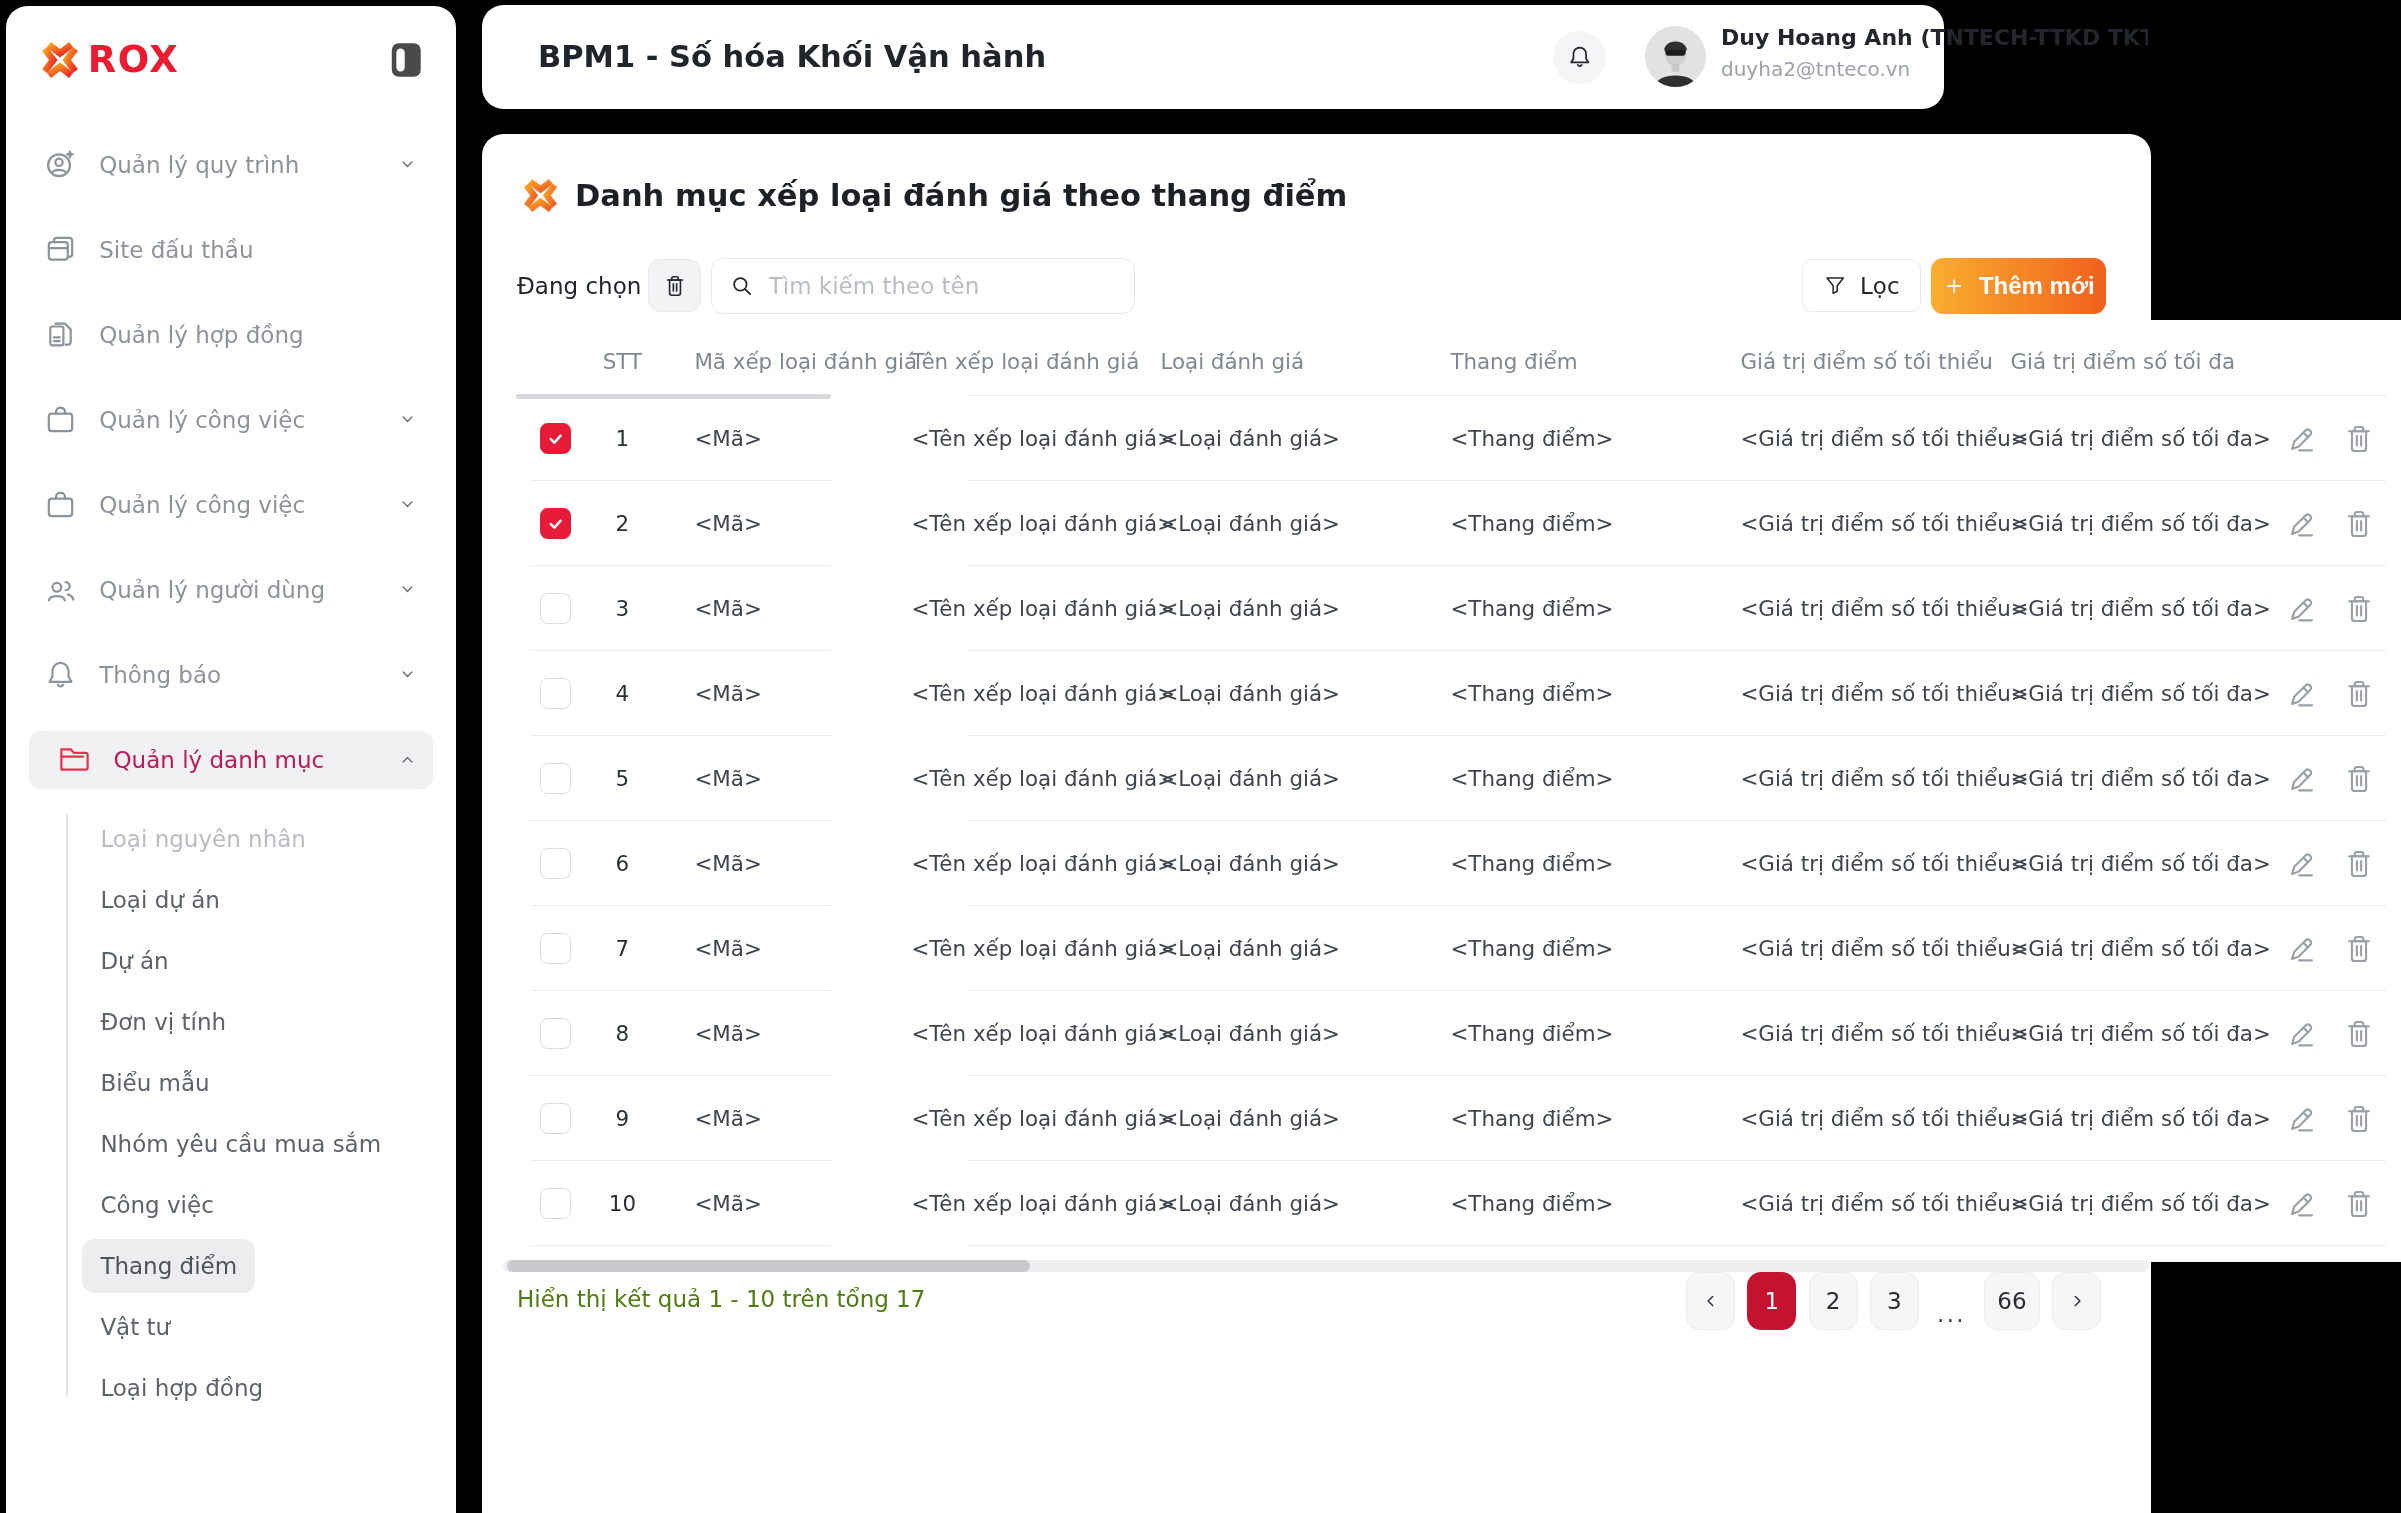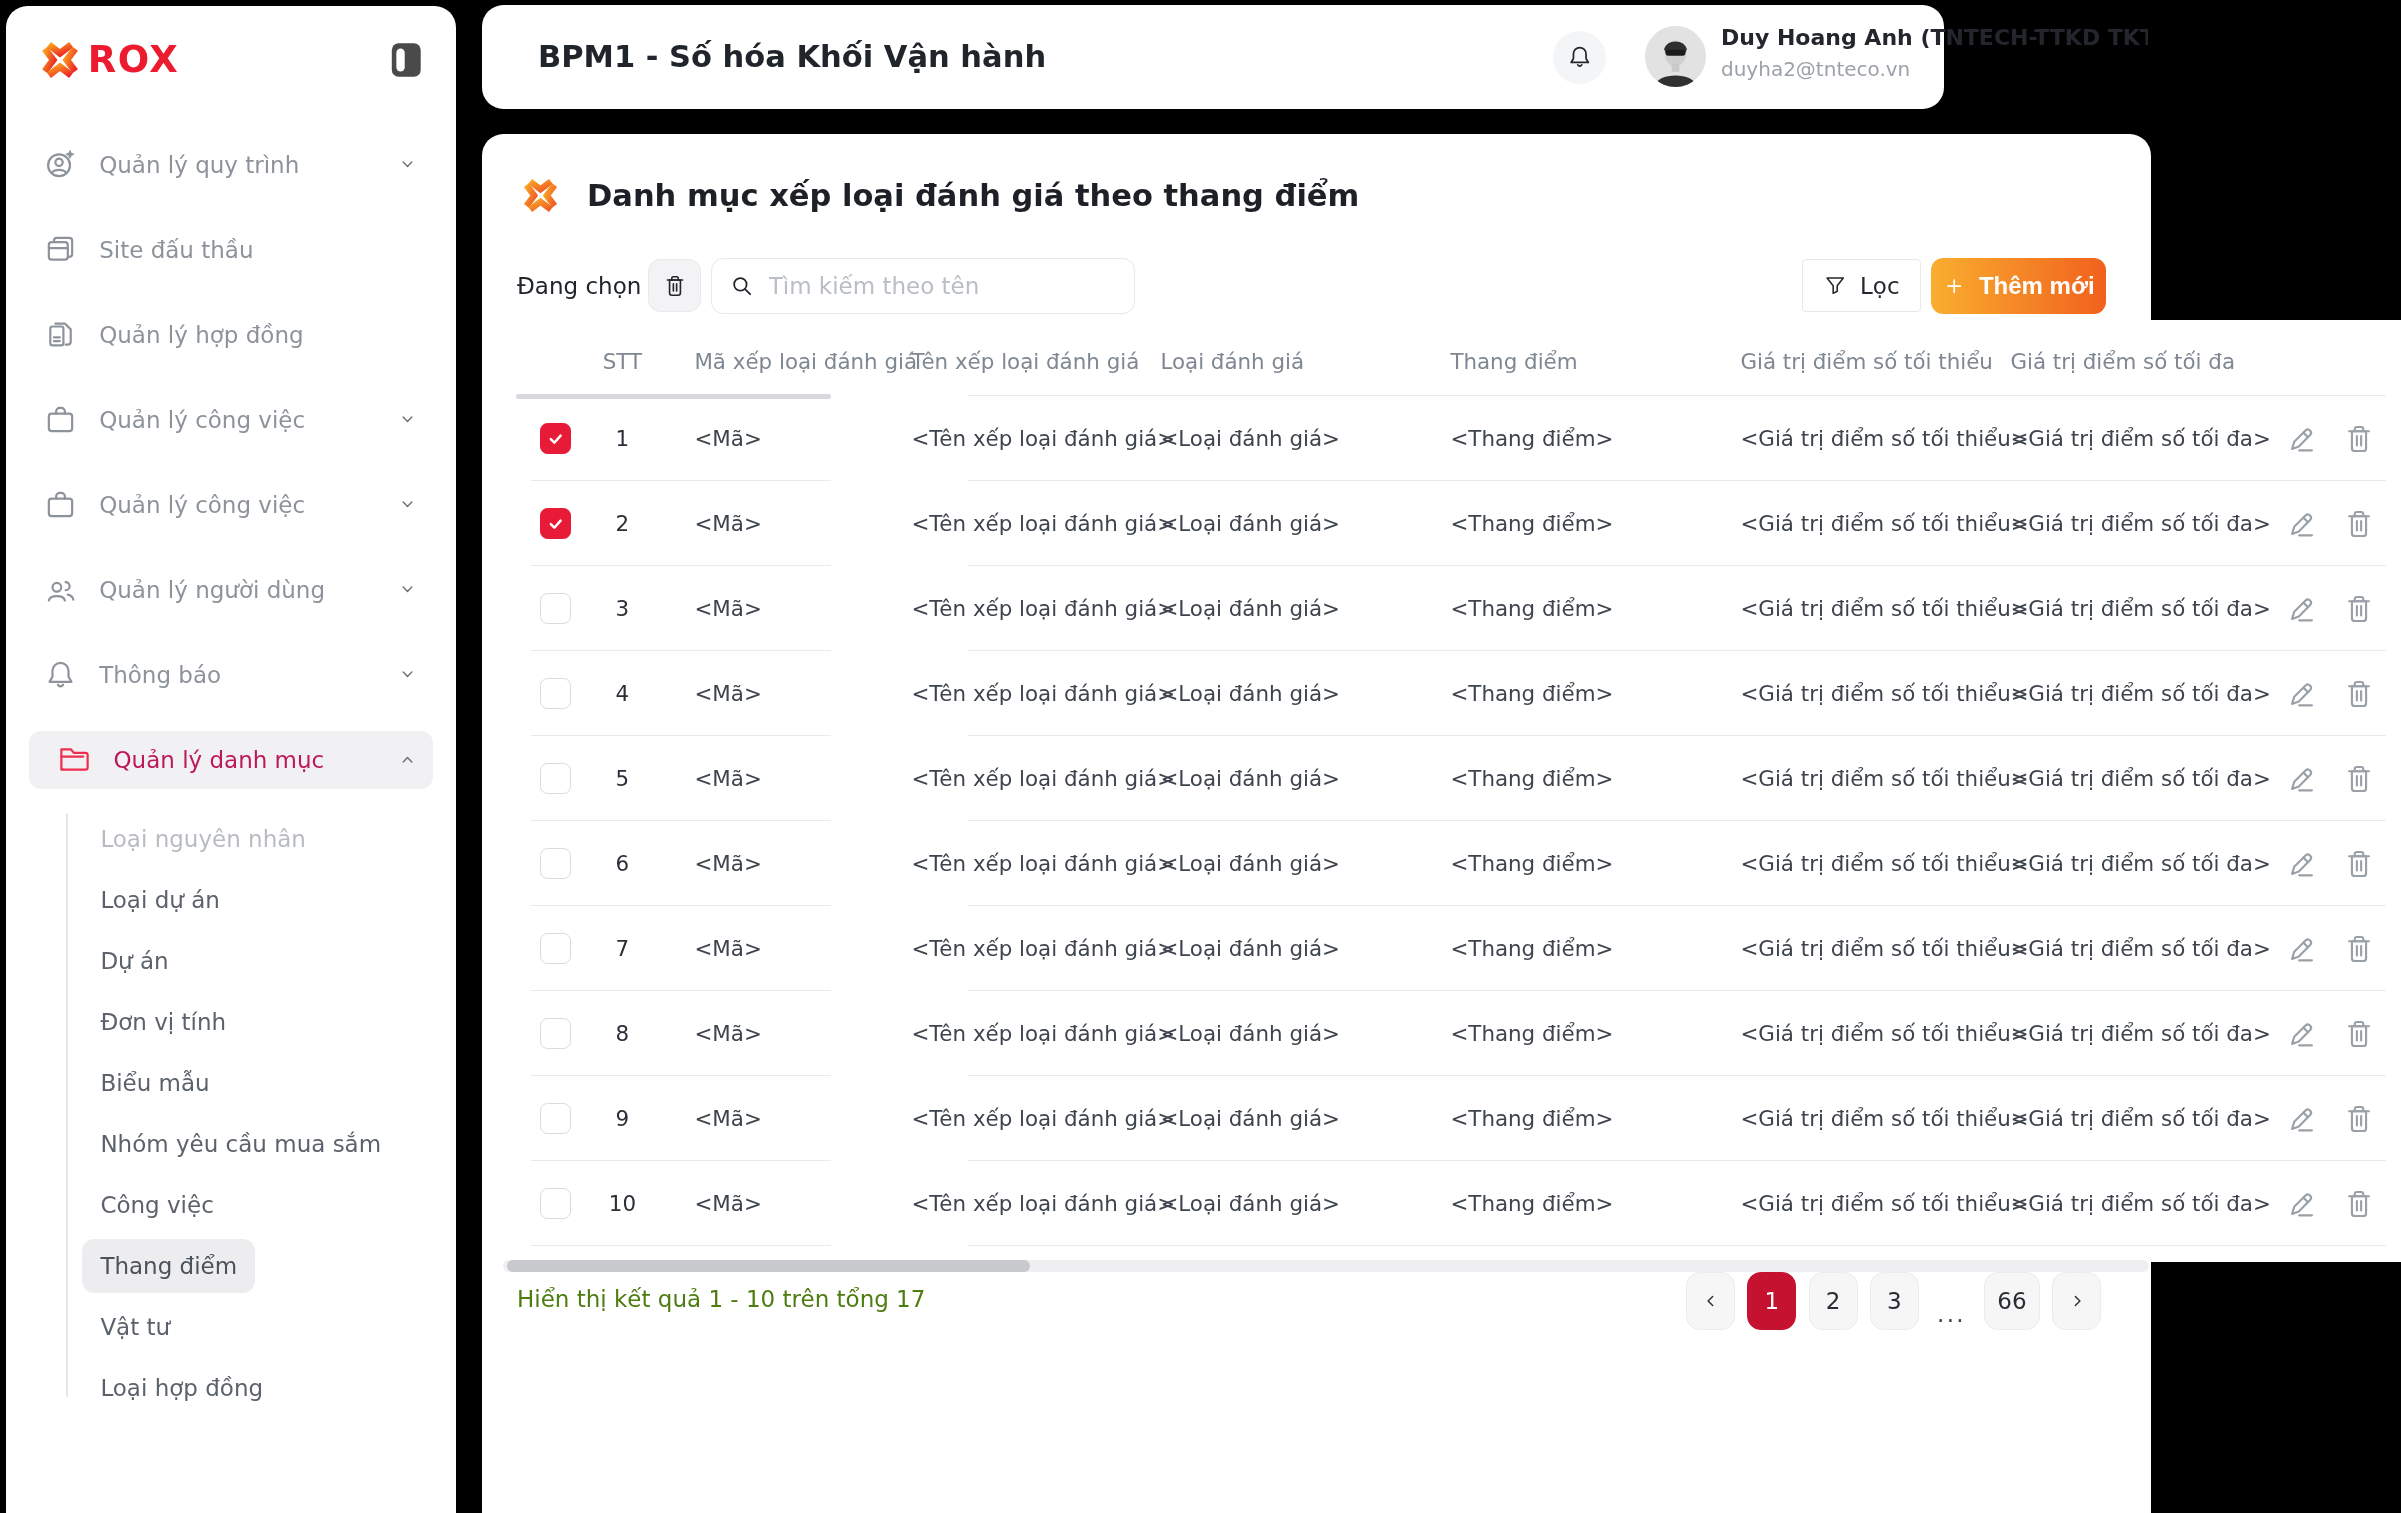--- a/index.html
+++ b/index.html
@@ -52,32 +52,32 @@
   .hc-title{position:absolute;left:56px;top:0;height:104px;display:flex;align-items:center;font-size:30.5px;font-weight:600;color:#20242B;white-space:nowrap;}
   .bell-btn{position:absolute;left:1071px;top:26px;width:53px;height:53px;border-radius:50%;background:#F4F5F6;display:flex;align-items:center;justify-content:center;cursor:pointer;}
   .bell-btn svg{width:27.5px;height:27.5px;color:#23262C;}
   .avatar{position:absolute;left:1163px;top:21.4px;width:61px;height:61px;border-radius:50%;overflow:hidden;background:#E2E2E2;cursor:pointer;}
   .user-block{position:absolute;left:1239px;top:20px;width:427px;cursor:pointer;}
   .user-name{font-size:22px;font-weight:600;color:#23262C;white-space:nowrap;overflow:hidden;}
   .user-email{font-size:20px;color:#9BA1A9;margin-top:7.6px;}
 
   
   .main-card{left:482px;top:134px;width:1669px;height:1449px;border-radius:21.4px;}
-  .page-title{position:absolute;left:40px;top:37px;height:49px;display:flex;align-items:center;gap:28px;}
+  .page-title{position:absolute;left:40px;top:37px;height:49px;display:flex;align-items:center;gap:16px;}
   .page-title .x-icon{width:37px;height:37px;}
   .page-title-text{font-size:30.5px;font-weight:700;color:var(--ink);white-space:nowrap;}
 
   .toolbar-sel{position:absolute;left:35px;top:124px;height:56px;line-height:56px;font-size:23px;color:#20242B;}
   .bulk-delete{position:absolute;left:166px;top:125px;width:53px;height:53px;border-radius:12.2px;background:var(--chip);border:1.5px solid #E9E9EB;display:flex;align-items:center;justify-content:center;cursor:pointer;}
   .bulk-delete svg{width:26px;height:26px;color:#23262C;}
   .search-box{position:absolute;left:229px;top:124px;width:424px;height:56px;border:1.5px solid var(--border-soft);border-radius:12.2px;display:flex;align-items:center;padding:0 17px;background:#fff;}
   .search-box svg{width:26px;height:26px;color:#1F232A;flex:0 0 26px;}
   .search-box input{border:none;outline:none;flex:1;margin-left:13.7px;font-size:23px;font-family:inherit;color:#20242B;background:transparent;}
   .search-box input::placeholder{color:#B9BEC6;}
-  .filter-btn{position:absolute;left:1320px;top:125px;width:119px;height:53px;border-radius:4px;border:1.5px solid var(--border-soft);background:#fff;display:flex;align-items:center;justify-content:center;gap:12.2px;cursor:pointer;}
+  .filter-btn{position:absolute;left:1320px;top:125px;width:119px;height:53px;border-radius:10px;border:1.5px solid var(--border-soft);background:#fff;display:flex;align-items:center;justify-content:center;gap:12.2px;cursor:pointer;}
   .filter-btn svg{width:24.4px;height:24.4px;color:#23262C;}
   .filter-btn span{font-size:23px;font-weight:500;color:#23262C;}
   .add-btn{position:absolute;left:1449px;top:124px;width:175px;height:56px;border-radius:12.2px;border:none;background:linear-gradient(90deg,var(--grad-a),var(--grad-b));display:flex;align-items:center;justify-content:center;gap:12.2px;cursor:pointer;}
   .add-btn svg{width:24.4px;height:24.4px;color:#fff;}
   .add-btn span{font-size:24px;font-weight:600;color:#fff;}
 
   
   .table-strip{position:absolute;left:21.4px;top:186px;width:1898px;height:942px;background:#fff;}
   .tgrid{display:grid;grid-template-columns:73px 92px 217px 249px 290px 290px 270px 282px 136px;align-items:center;}
   .thead{height:76px;padding-top:6.1px;position:relative;}

